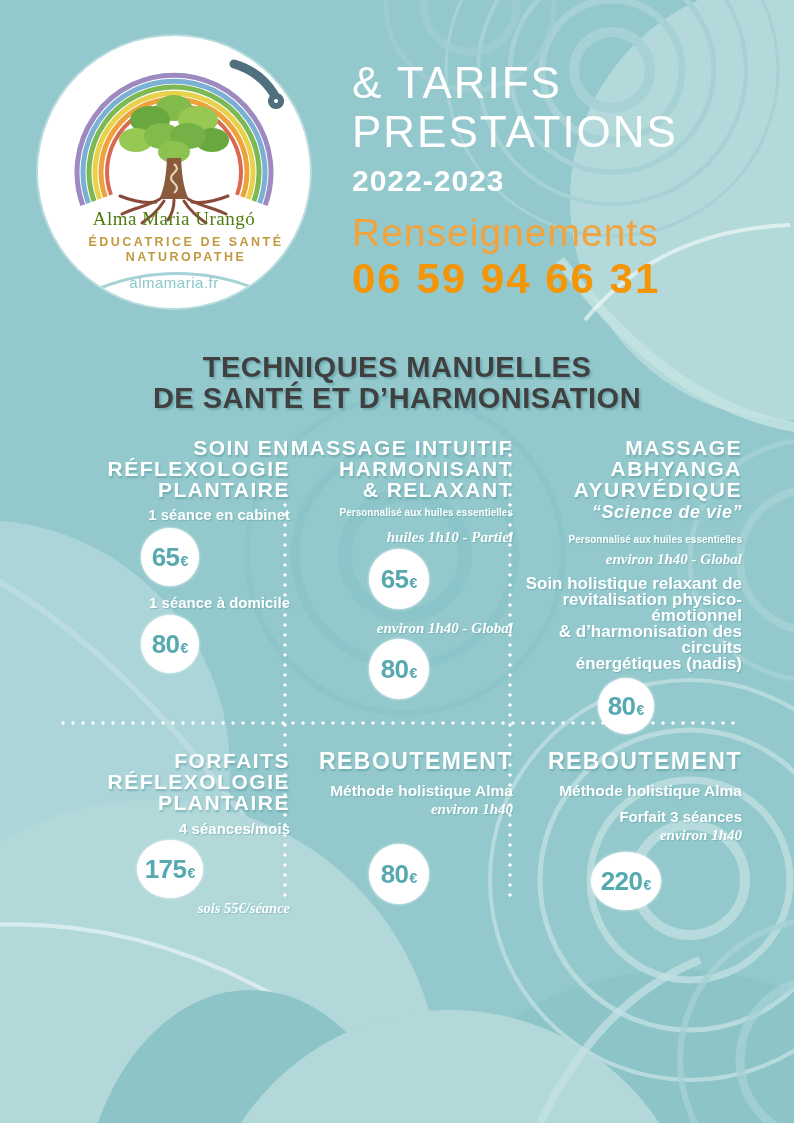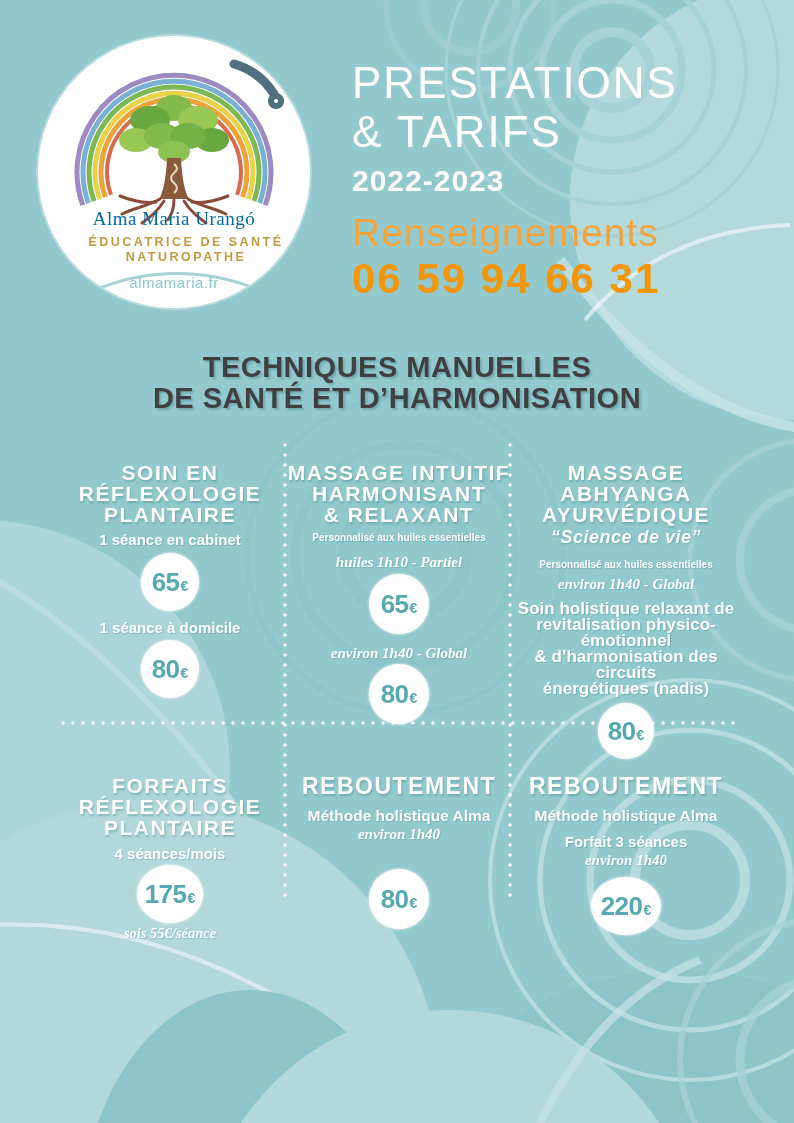--- a/index.html
+++ b/index.html
@@ -18,21 +18,21 @@
     background:#fff;border-radius:50%;overflow:hidden;
     box-shadow:0 0 0 2px rgba(255,255,255,.35);
   }
   .logo-bottom-arc{
     position:absolute;left:-74px;top:236px;width:420px;height:420px;
     border:3px solid #a7d2d5;border-radius:50%;
   }
   .logo-name{
     position:absolute;left:0;top:172px;width:100%;text-align:center;
     font-family:"Liberation Serif", serif;
-    font-size:19px;color:#0369a1;letter-spacing:.5px;
+    font-size:19px;color:#4d7c0f;letter-spacing:.5px;
   }
   .logo-role{
     position:absolute;left:12px;top:199px;width:100%;text-align:center;
     font-size:12.5px;font-weight:bold;color:#c2993f;
     letter-spacing:2.5px;line-height:15px;white-space:pre-line;
   }
   .logo-url{
     position:absolute;left:0;top:238px;width:100%;text-align:center;
     font-size:15px;color:#8cc7ca;letter-spacing:.5px;
   }
@@ -58,21 +58,21 @@
     background-image:radial-gradient(circle,#fff 1.5px,rgba(255,255,255,0) 1.7px);
     background-size:4px 10px;background-repeat:repeat-y;background-position:center top;
   }
   .dots-h{
     position:absolute;height:4px;
     background-image:radial-gradient(circle,#fff 1.5px,rgba(255,255,255,0) 1.7px);
     background-size:10px 4px;background-repeat:repeat-x;background-position:left center;
   }
 
   
-  .card{position:absolute;text-align:center;color:#fff;margin-top:25px;}
+  .card{position:absolute;text-align:right;color:#fff;}
   .card-title{
     margin:0;font-size:21px;line-height:21px;font-weight:bold;letter-spacing:1.5px;
     white-space:pre-line;
     text-shadow:1px 2px 2px rgba(58,128,138,.4);
   }
   .card-title.big{font-size:23px;line-height:23px;}
   .tagline{font-size:18px;line-height:21px;font-weight:bold;font-style:italic;letter-spacing:.5px;
     text-shadow:1px 1px 2px rgba(58,128,138,.4);}
   .card-label{font-size:15px;line-height:18px;font-weight:bold;
     text-shadow:1px 1px 1px rgba(58,128,138,.35);}
@@ -201,22 +201,22 @@
       </g>
     </svg>
     <div class="logo-bottom-arc"></div>
     <div class="logo-name">Alma Maria Urangó</div>
     <div class="logo-role">ÉDUCATRICE DE SANTÉ
 NATUROPATHE</div>
     <div class="logo-url">almamaria.fr</div>
   </div>
 
   <header class="header">
+    <div class="line-thin">&amp; TARIFS</div>
     <div class="line-thin">PRESTATIONS</div>
-    <div class="line-thin">&amp; TARIFS</div>
     <div class="season">2022-2023</div>
     <div class="contact">Renseignements</div>
     <div class="phone">06 59 94 66 31</div>
   </header>
 
   <h1 class="section-title" style="margin:0;">TECHNIQUES MANUELLES
 DE SANTÉ ET D’HARMONISATION</h1>
 
   <div class="dots-v" style="left:283px;top:440px;height:460px;"></div>
   <div class="dots-v" style="left:508px;top:440px;height:460px;"></div>

